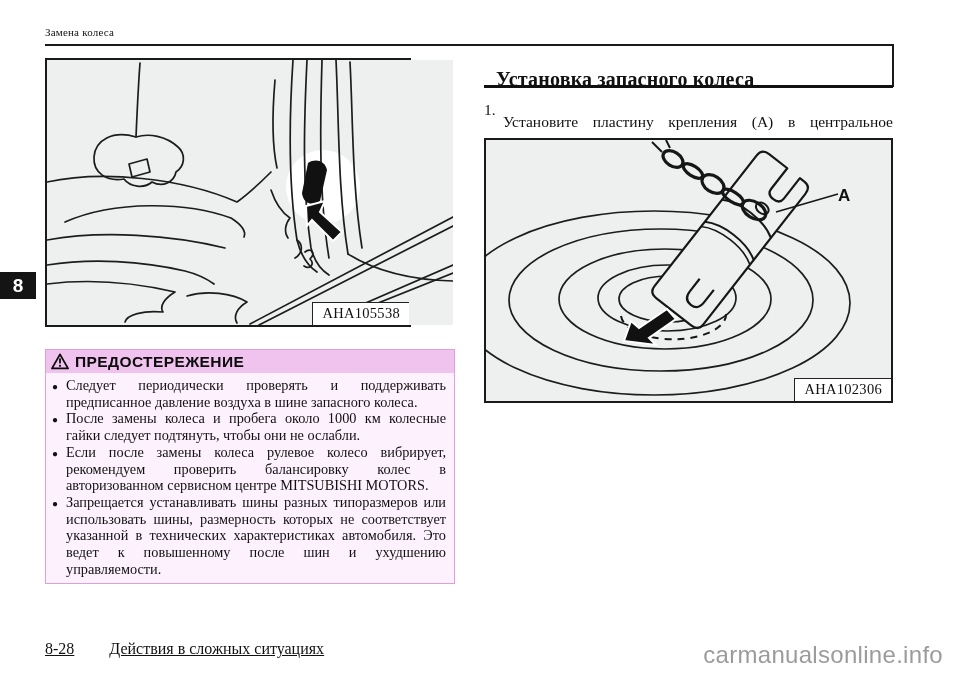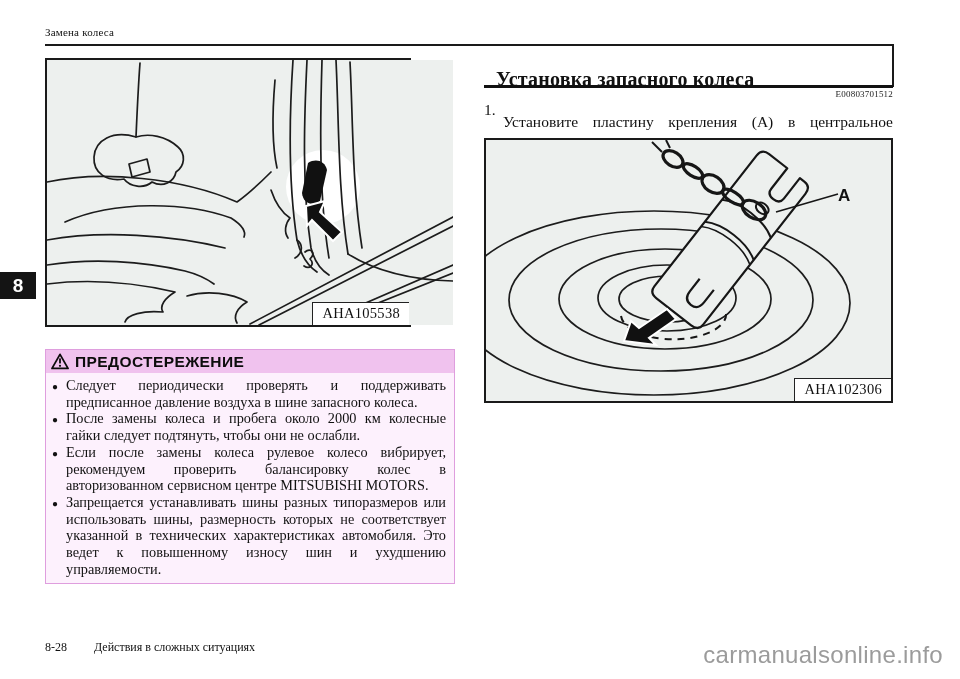--- a/index.html
+++ b/index.html
@@ -59,21 +59,21 @@
   .section-rule{position:absolute;left:484px;top:85px;width:409px;height:2.5px;background:#111;}
   .section-code{
     position:absolute;left:484px;top:89px;width:409px;text-align:right;font-size:9px;
     letter-spacing:.2px;color:#222;
   }
   .step{position:absolute;left:484px;top:100px;width:409px;display:flex;font-size:15.5px;line-height:19.5px;}
   .step-num{flex:none;width:19px;}
   .step-text{flex:1;text-align:justify;margin-top:12px;}
 
   
-  .footer{position:absolute;left:45px;top:640px;font-size:12px;display:flex;gap:27px;}
+  .footer{position:absolute;left:45px;top:640px;font-size:16px;display:flex;gap:35px;text-decoration:underline;}
   .watermark{
     position:absolute;right:17px;top:641px;color:#9b9b9b;
     font-family:"Liberation Sans","DejaVu Sans",sans-serif;font-size:24px;letter-spacing:.3px;text-align:center;
   }
 
   .lineart{stroke:#1c1c1c;stroke-width:1.7;fill:none;stroke-linecap:round;stroke-linejoin:round;}
 </style>
 </head>
 <body>
 
@@ -131,36 +131,35 @@
       </svg>
       <span class="caution-title">ПРЕДОСТЕРЕЖЕНИЕ</span>
     </div>
     <div class="caution-body">
       <div class="citem">
         <span class="dot">●</span>
         <span class="ctext">Следует периодически проверять и поддерживать предписанное давление воздуха в шине запасного колеса.</span>
       </div>
       <div class="citem">
         <span class="dot">●</span>
-        <span class="ctext">После замены колеса и пробега около 2000 км колесные гайки следует подтянуть, чтобы они не ослабли.</span>
+        <span class="ctext">После замены колеса и пробега около 1000 км колесные гайки следует подтянуть, чтобы они не ослабли.</span>
       </div>
       <div class="citem">
         <span class="dot">●</span>
         <span class="ctext">Если после замены колеса рулевое колесо вибрирует, рекомендуем проверить балансировку колес в авторизованном сервисном центре MITSUBISHI MOTORS.</span>
       </div>
       <div class="citem">
         <span class="dot">●</span>
-        <span class="ctext">Запрещается устанавливать шины разных типоразмеров или использовать шины, размерность которых не соответствует указанной в технических характеристиках автомобиля. Это ведет к повышенному износу шин и ухудшению управляемости.</span>
+        <span class="ctext">Запрещается устанавливать шины разных типоразмеров или использовать шины, размерность которых не соответствует указанной в технических характеристиках автомобиля. Это ведет к повышенному после шин и ухудшению управляемости.</span>
       </div>
     </div>
   </section>
 
   <h1 class="section-title">Установка запасного колеса</h1>
   <div class="section-rule"></div>
-  <div class="section-code">E00803701512</div>
 
   <div class="step">
     <span class="step-num">1.</span>
     <span class="step-text">Установите пластину крепления (A) в центральное отверстие колесного диска.</span>
   </div>
 
   <figure class="fig fig2">
     <svg width="405" height="261" viewBox="0 0 405 261">
       <rect width="405" height="261" fill="#edf0ee"></rect>
       <g class="lineart">

